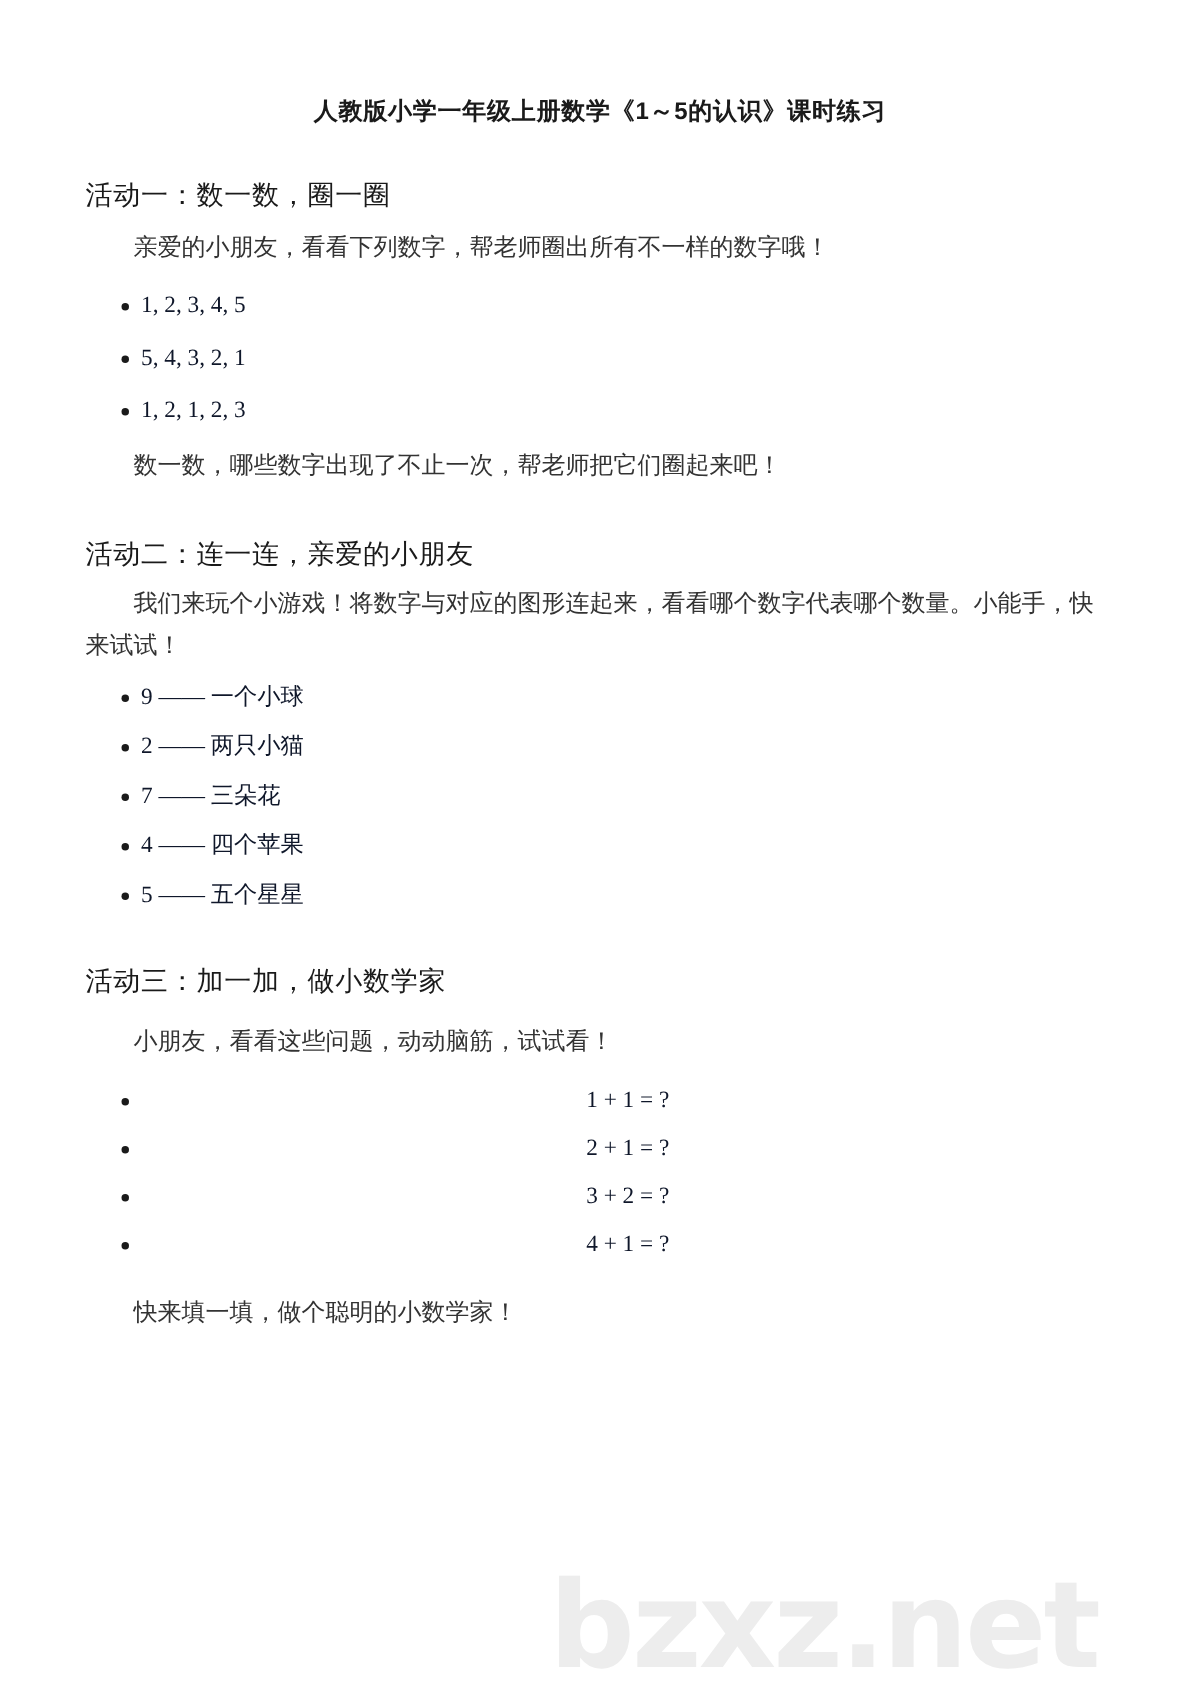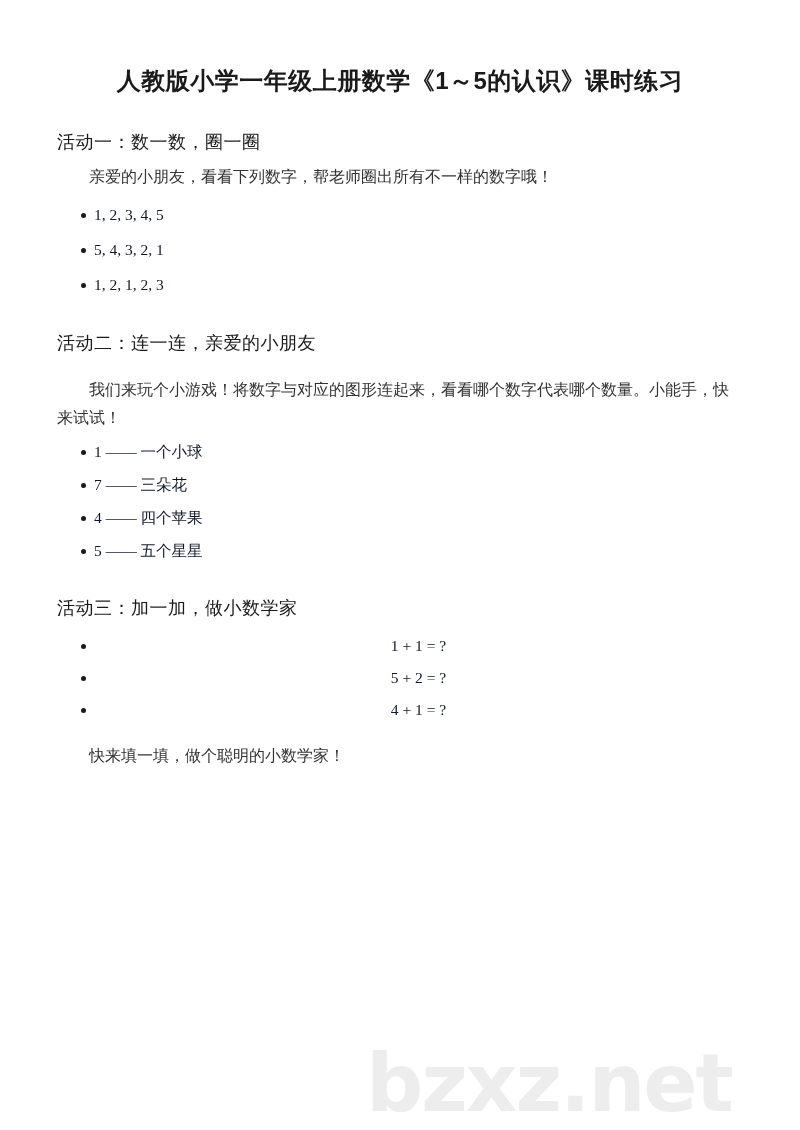--- a/index.html
+++ b/index.html
@@ -15,21 +15,21 @@
   .page {
     position: relative;
     width: 800px;
     height: 1130px;
     background: #ffffff;
     padding: 0 57px;
   }
   .title {
     margin-top: 64px;
     font-family: "Liberation Sans", "DejaVu Sans", sans-serif;
-    font-size: 24px;
+    font-size: 16px;
     font-weight: bold;
     color: #1a1a1a;
     text-align: center;
     line-height: 1.4;
     letter-spacing: 0.5px;
   }
   h2.section-heading {
     font-family: "Liberation Sans", "DejaVu Sans", sans-serif;
     font-size: 18px;
     font-weight: normal;
@@ -41,21 +41,21 @@
   .s2-heading { margin-top: 32px; }
   .s3-heading { margin-top: 31px; }
   p.body-text {
     font-size: 16px;
     line-height: 28px;
     color: #333333;
     text-indent: 2em;
   }
   .s1-intro { margin-top: 8px; }
   .s1-outro { margin-top: 9px; }
-  .s2-intro { margin-top: 20px; }
+  .s2-intro { margin-top: 7px; }
   .s3-intro { margin-top: 14px; }
   .s3-outro { margin-top: 18px; }
   ul.item-list {
     list-style: none;
     padding-left: 24px;
   }
   ul.item-list li {
     position: relative;
     font-size: 15.5px;
     line-height: 28px;
@@ -100,38 +100,42 @@
   <h1 class="title">人教版小学一年级上册数学《1～5的认识》课时练习</h1>
 
   <section>
     <h2 class="section-heading s1-heading">活动一：数一数，圈一圈</h2>
     <p class="body-text s1-intro">亲爱的小朋友，看看下列数字，帮老师圈出所有不一样的数字哦！</p>
     <ul class="item-list s1-list">
       <li>1, 2, 3, 4, 5</li>
       <li>5, 4, 3, 2, 1</li>
       <li>1, 2, 1, 2, 3</li>
     </ul>
+    <p class="body-text s1-outro">数一数，哪些数字出现了不止一次，帮老师把它们圈起来吧！</p>
   </section>
 
   <section>
     <h2 class="section-heading s2-heading">活动二：连一连，亲爱的小朋友</h2>
     <p class="body-text s2-intro">我们来玩个小游戏！将数字与对应的图形连起来，看看哪个数字代表哪个数量。小能手，快来试试！</p>
     <ul class="item-list s2-list">
-      <li>1 —— 一个小球</li>
+      <li>9 —— 一个小球</li>
+      <li>2 —— 两只小猫</li>
       <li>7 —— 三朵花</li>
       <li>4 —— 四个苹果</li>
       <li>5 —— 五个星星</li>
     </ul>
   </section>
 
   <section>
     <h2 class="section-heading s3-heading">活动三：加一加，做小数学家</h2>
+    <p class="body-text s3-intro">小朋友，看看这些问题，动动脑筋，试试看！</p>
     <ul class="item-list s3-list">
       <li>1 + 1 = ?</li>
-      <li>5 + 2 = ?</li>
+      <li>2 + 1 = ?</li>
+      <li>3 + 2 = ?</li>
       <li>4 + 1 = ?</li>
     </ul>
     <p class="body-text s3-outro">快来填一填，做个聪明的小数学家！</p>
   </section>
 
   <div class="watermark">bzxz.net</div>
 
 </div>
 
 </body></html>

